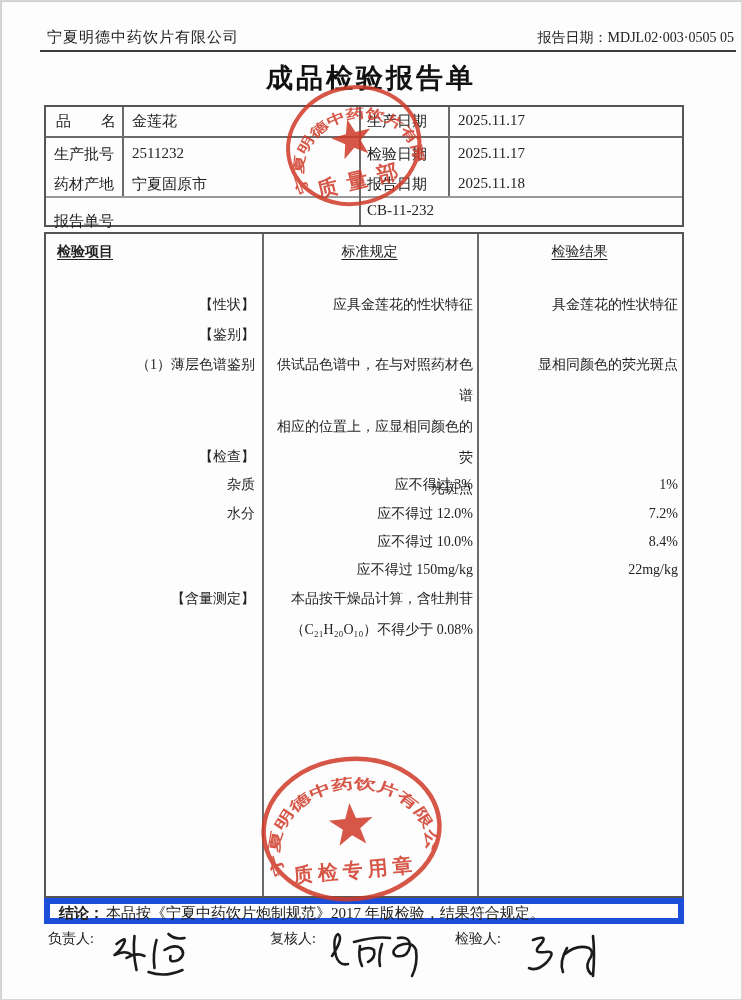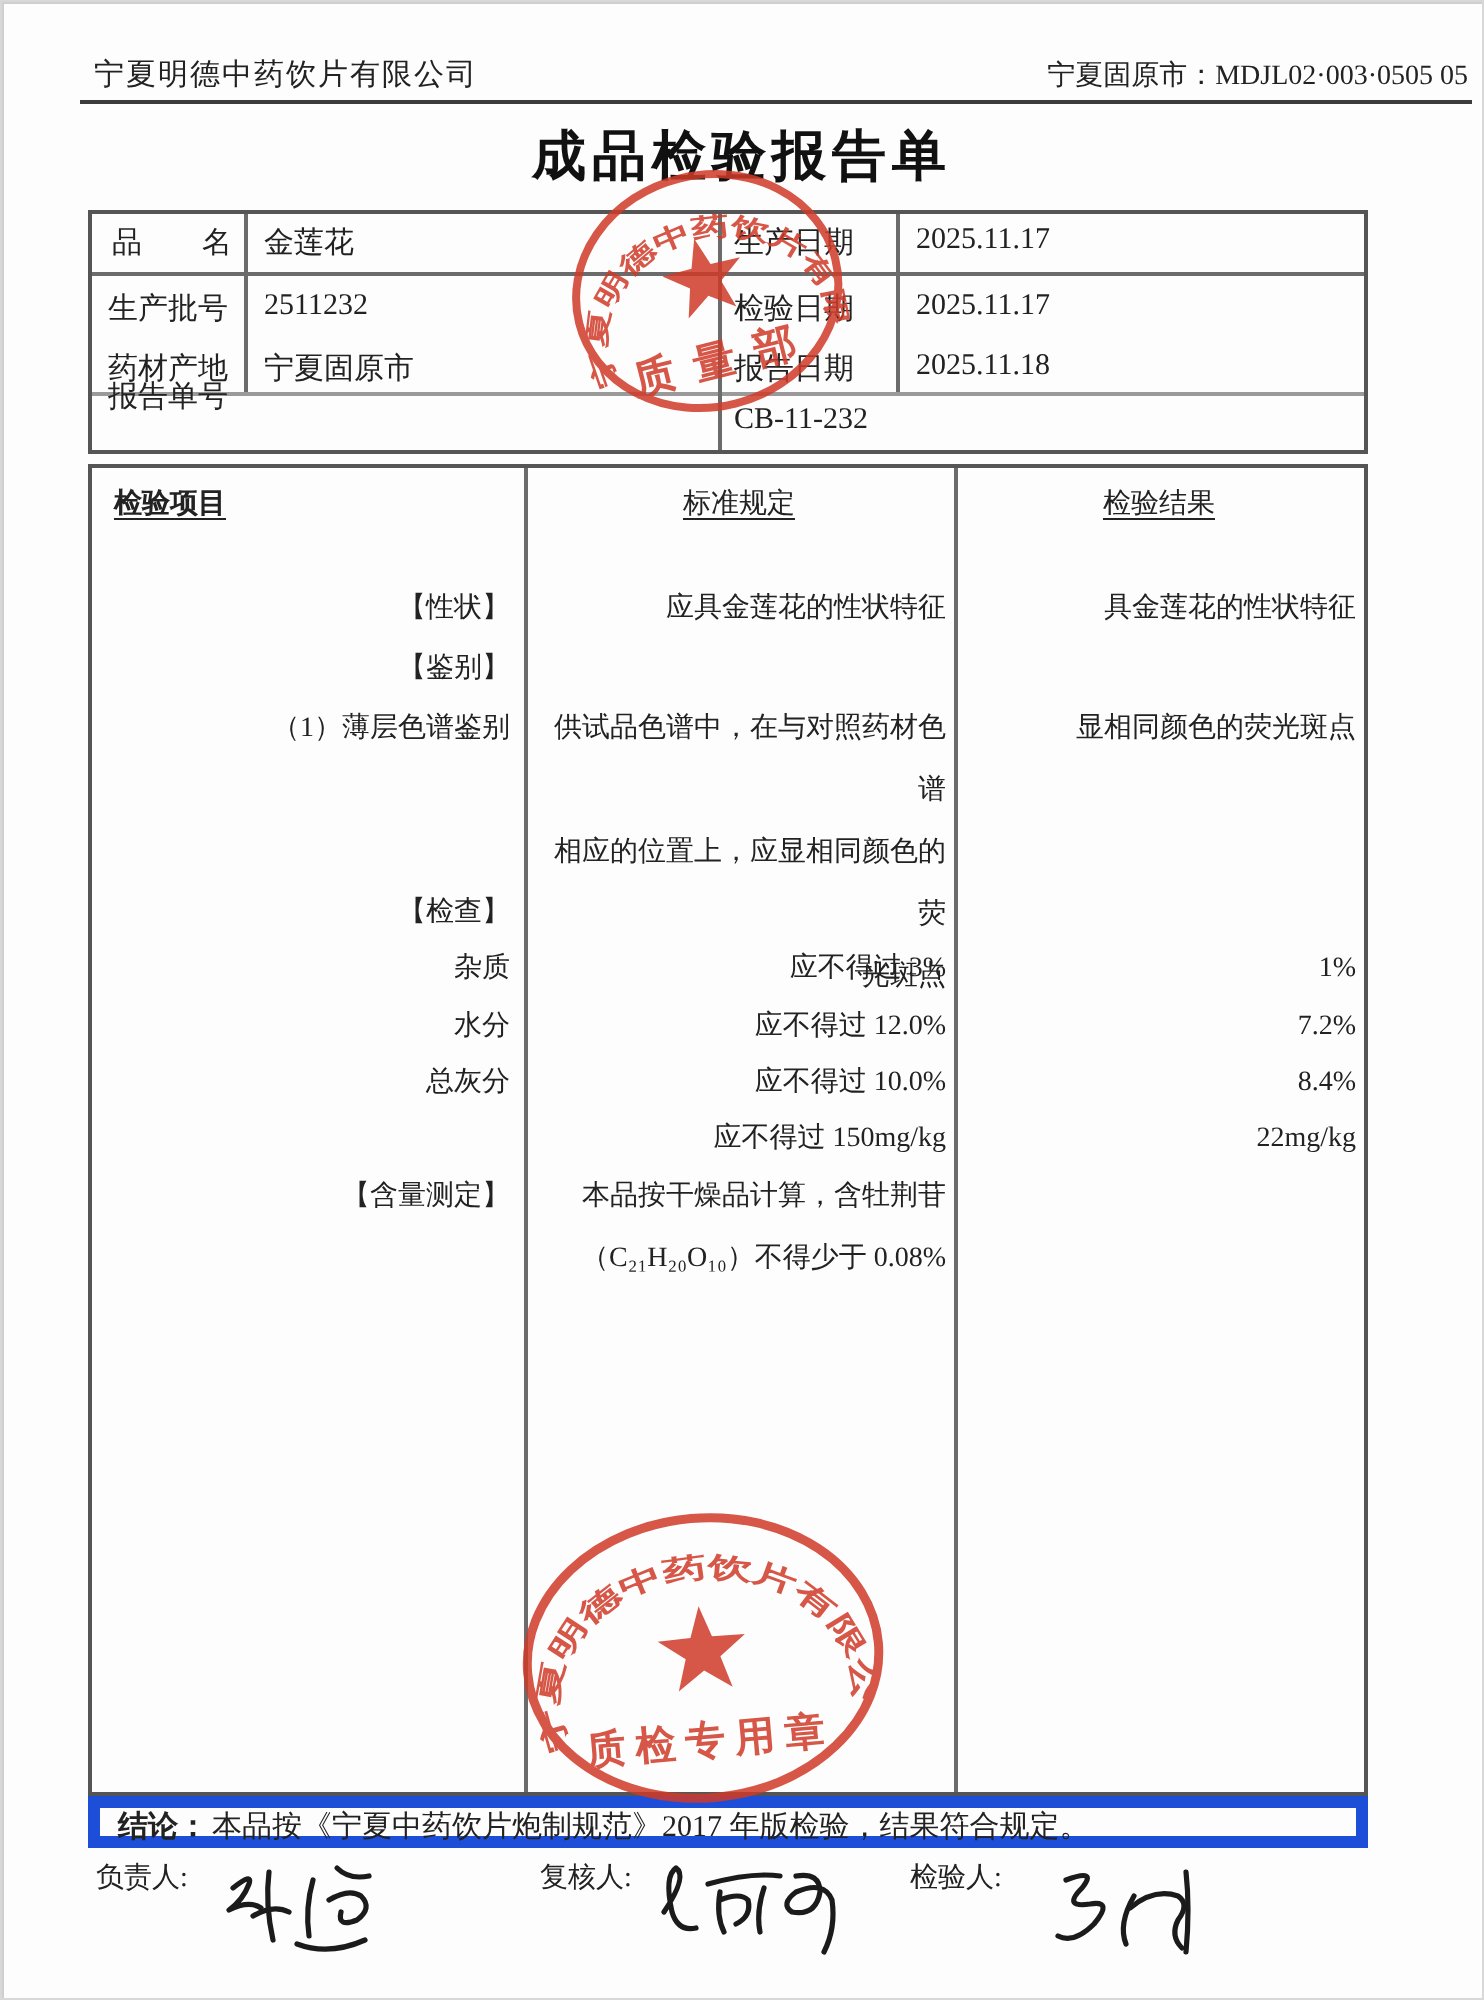--- a/index.html
+++ b/index.html
@@ -55,21 +55,21 @@
   .stamp polygon{fill:#d03a28;}
   .stamp text{fill:#d03a28;font-family:"Liberation Sans","DejaVu Sans",sans-serif;font-weight:bold;}
 </style>
 </head>
 <body>
 
 <div class="page">
 
   <div class="abs hdr-company">宁夏明德中药饮片有限公司</div>
   <div class="abs hdr-code">
-    <span>宁夏固原市：</span><span>MDJL02·003·0505 05</span>
+    <span>报告日期：</span><span>MDJL02·003·0505 05</span>
   </div>
   <div class="abs hdr-rule"></div>
   <div class="abs title">成品检验报告单</div>
 
   <div class="abs info-table">
     <div class="abs hl1"></div>
     <div class="abs hl2"></div>
     <div class="abs vl v-a"></div>
     <div class="abs vl v-b"></div>
     <div class="abs vl v-c"></div>
@@ -82,21 +82,21 @@
     <span style="left:8px;top:38px;">生产批号</span>
     <span style="left:86px;top:38px;">2511232</span>
     <span style="left:321px;top:38px;">检验日期</span>
     <span style="left:412px;top:38px;">2025.11.17</span>
 
     <span style="left:8px;top:68px;">药材产地</span>
     <span style="left:86px;top:68px;">宁夏固原市</span>
     <span style="left:321px;top:68px;">报告日期</span>
     <span style="left:412px;top:68px;">2025.11.18</span>
 
-    <span style="left:8px;top:82px;">报告单号</span>
+    <span style="left:8px;top:105px;">报告单号</span>
     <span style="left:321px;top:95px;">CB-11-232</span>
   </div>
 
   <div class="abs items-table">
     <div class="vl iv-a"></div>
     <div class="vl iv-b"></div>
 
     <span class="col-h ch-0">检验项目</span>
     <span class="col-h ch-2">检验结果</span>
     <span class="col-h ch-1">标准规定</span>
@@ -116,21 +116,20 @@
     <span class="cell c-item r3">【检查】</span>
 
     <span class="cell c-item r4">杂质</span>
     <span class="cell c-std  r4">应不得过 3%</span>
     <span class="cell c-res  r4">1%</span>
 
     <span class="cell c-item r5">水分</span>
     <span class="cell c-std  r5">应不得过 12.0%</span>
     <span class="cell c-res  r5">7.2%</span>
 
-    <span class="cell c-item r6">总灰分</span>
     <span class="cell c-std  r6">应不得过 10.0%</span>
     <span class="cell c-res  r6">8.4%</span>
 
     <span class="cell c-std  r7">应不得过 150mg/kg</span>
     <span class="cell c-res  r7">22mg/kg</span>
 
     <span class="cell c-item r8">【含量测定】</span>
     <span class="cell c-std  r8">本品按干燥品计算，含牡荆苷
 （C₂₁H₂₀O₁₀）不得少于 0.08%</span>
   </div>

